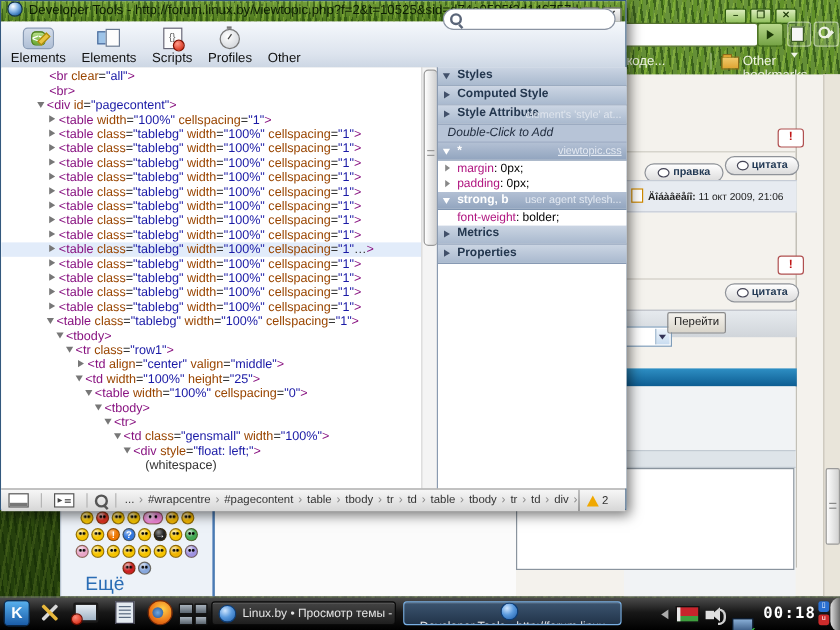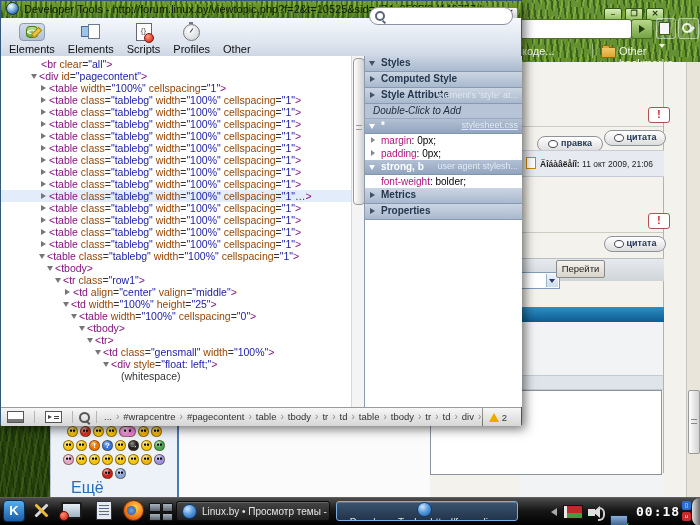--- a/index.html
+++ b/index.html
@@ -329,20 +329,21 @@
           </div>
         <span>Other</span>
       </div>
     </div>
     <div class="abs" id="dt-search">
         <span class="mag"></span>
       </div>
 
     <div class="abs" id="tree">
         <div class="trow" style="padding-left: 40px;"><span class="tg">&lt;br</span><span class="tx"> </span><span class="ta">clear</span><span class="tx">=</span><span class="tv">"all"</span><span class="tg">&gt;</span></div>
+        <div class="trow" style="padding-left: 40px;"><span class="tg">&lt;br</span><span class="tg">&gt;</span></div>
         <div class="trow" style="padding-left: 40px;"><span class="ar e"></span><span class="tg">&lt;div</span><span class="tx"> </span><span class="ta">id</span><span class="tx">=</span><span class="tv">"pagecontent"</span><span class="tg">&gt;</span></div>
         <div class="trow" style="padding-left: 48px;"><span class="ar c"></span><span class="tg">&lt;table</span><span class="tx"> </span><span class="ta">width</span><span class="tx">=</span><span class="tv">"100%"</span><span class="tx"> </span><span class="ta">cellspacing</span><span class="tx">=</span><span class="tv">"1"</span><span class="tg">&gt;</span></div>
         <div class="trow" style="padding-left: 48px;"><span class="ar c"></span><span class="tg">&lt;table</span><span class="tx"> </span><span class="ta">class</span><span class="tx">=</span><span class="tv">"tablebg"</span><span class="tx"> </span><span class="ta">width</span><span class="tx">=</span><span class="tv">"100%"</span><span class="tx"> </span><span class="ta">cellspacing</span><span class="tx">=</span><span class="tv">"1"</span><span class="tg">&gt;</span></div>
         <div class="trow" style="padding-left: 48px;"><span class="ar c"></span><span class="tg">&lt;table</span><span class="tx"> </span><span class="ta">class</span><span class="tx">=</span><span class="tv">"tablebg"</span><span class="tx"> </span><span class="ta">width</span><span class="tx">=</span><span class="tv">"100%"</span><span class="tx"> </span><span class="ta">cellspacing</span><span class="tx">=</span><span class="tv">"1"</span><span class="tg">&gt;</span></div>
         <div class="trow" style="padding-left: 48px;"><span class="ar c"></span><span class="tg">&lt;table</span><span class="tx"> </span><span class="ta">class</span><span class="tx">=</span><span class="tv">"tablebg"</span><span class="tx"> </span><span class="ta">width</span><span class="tx">=</span><span class="tv">"100%"</span><span class="tx"> </span><span class="ta">cellspacing</span><span class="tx">=</span><span class="tv">"1"</span><span class="tg">&gt;</span></div>
         <div class="trow" style="padding-left: 48px;"><span class="ar c"></span><span class="tg">&lt;table</span><span class="tx"> </span><span class="ta">class</span><span class="tx">=</span><span class="tv">"tablebg"</span><span class="tx"> </span><span class="ta">width</span><span class="tx">=</span><span class="tv">"100%"</span><span class="tx"> </span><span class="ta">cellspacing</span><span class="tx">=</span><span class="tv">"1"</span><span class="tg">&gt;</span></div>
         <div class="trow" style="padding-left: 48px;"><span class="ar c"></span><span class="tg">&lt;table</span><span class="tx"> </span><span class="ta">class</span><span class="tx">=</span><span class="tv">"tablebg"</span><span class="tx"> </span><span class="ta">width</span><span class="tx">=</span><span class="tv">"100%"</span><span class="tx"> </span><span class="ta">cellspacing</span><span class="tx">=</span><span class="tv">"1"</span><span class="tg">&gt;</span></div>
         <div class="trow" style="padding-left: 48px;"><span class="ar c"></span><span class="tg">&lt;table</span><span class="tx"> </span><span class="ta">class</span><span class="tx">=</span><span class="tv">"tablebg"</span><span class="tx"> </span><span class="ta">width</span><span class="tx">=</span><span class="tv">"100%"</span><span class="tx"> </span><span class="ta">cellspacing</span><span class="tx">=</span><span class="tv">"1"</span><span class="tg">&gt;</span></div>
         <div class="trow" style="padding-left: 48px;"><span class="ar c"></span><span class="tg">&lt;table</span><span class="tx"> </span><span class="ta">class</span><span class="tx">=</span><span class="tv">"tablebg"</span><span class="tx"> </span><span class="ta">width</span><span class="tx">=</span><span class="tv">"100%"</span><span class="tx"> </span><span class="ta">cellspacing</span><span class="tx">=</span><span class="tv">"1"</span><span class="tg">&gt;</span></div>
         <div class="trow" style="padding-left: 48px;"><span class="ar c"></span><span class="tg">&lt;table</span><span class="tx"> </span><span class="ta">class</span><span class="tx">=</span><span class="tv">"tablebg"</span><span class="tx"> </span><span class="ta">width</span><span class="tx">=</span><span class="tv">"100%"</span><span class="tx"> </span><span class="ta">cellspacing</span><span class="tx">=</span><span class="tv">"1"</span><span class="tg">&gt;</span></div>
@@ -368,21 +369,21 @@
       <div id="tree-thumb">
           <i></i>
         </div>
     </div>
 
     <div class="abs" id="sidebar">
       <div class="sec-h"><span class="har e"></span><span>Styles</span></div>
       <div class="sec-h"><span class="har c"></span><span>Computed Style</span></div>
       <div class="sec-h"><span class="har c"></span><span>Style Attribute</span><span class="note">element's 'style' at...</span></div>
       <div class="hint-row">Double-Click to Add</div>
-      <div class="rule-h"><span class="har e w"></span><span>*</span><a class="src">stylesheet.css</a></div>
+      <div class="rule-h"><span class="har e w"></span><span>*</span><a class="src">viewtopic.css</a></div>
       <div class="prop-row"><span class="par"></span><span class="pn">margin</span><span class="pv">: </span><span class="pv">0px</span><span class="pv">;</span></div>
       <div class="prop-row"><span class="par"></span><span class="pn">padding</span><span class="pv">: </span><span class="pv">0px</span><span class="pv">;</span></div>
       <div class="rule-h"><span class="har e w"></span><span>strong, b</span><span class="src" style="text-decoration:none;">user agent stylesh...</span></div>
       <div class="prop-row"><span class="pn">font-weight</span><span class="pv">: </span><span class="pv">bolder</span><span class="pv">;</span></div>
       <div class="sec-h"><span class="har c"></span><span>Metrics</span></div>
       <div class="sec-h"><span class="har c"></span><span>Properties</span></div>
     </div>
 
     <div class="abs" id="dt-status">
       <span class="sb-ic ic-dock"></span>

